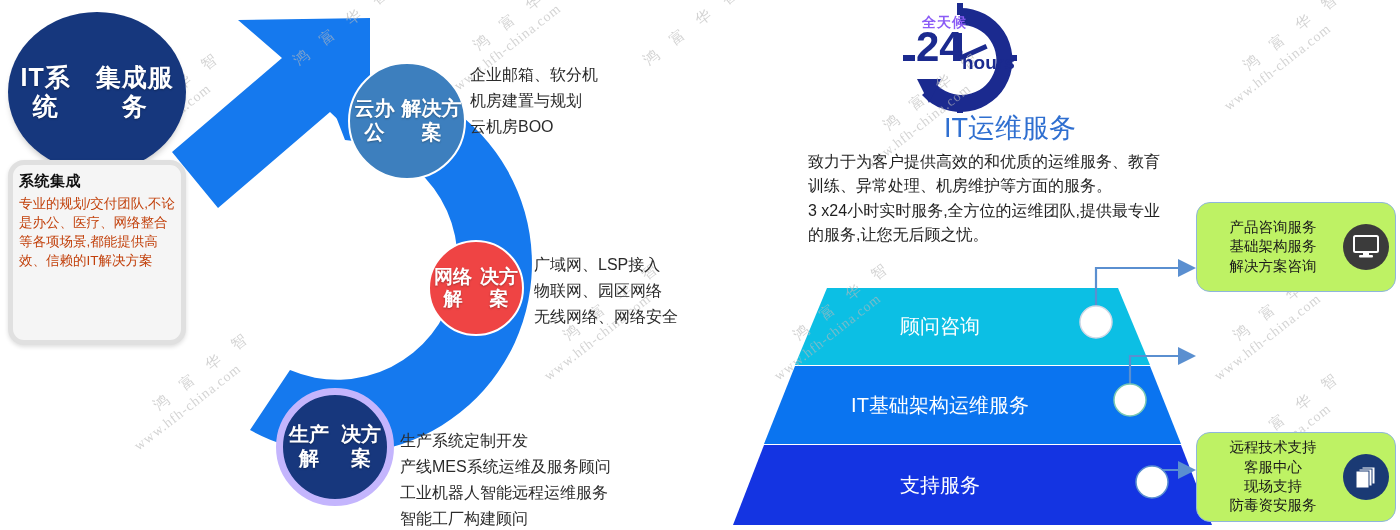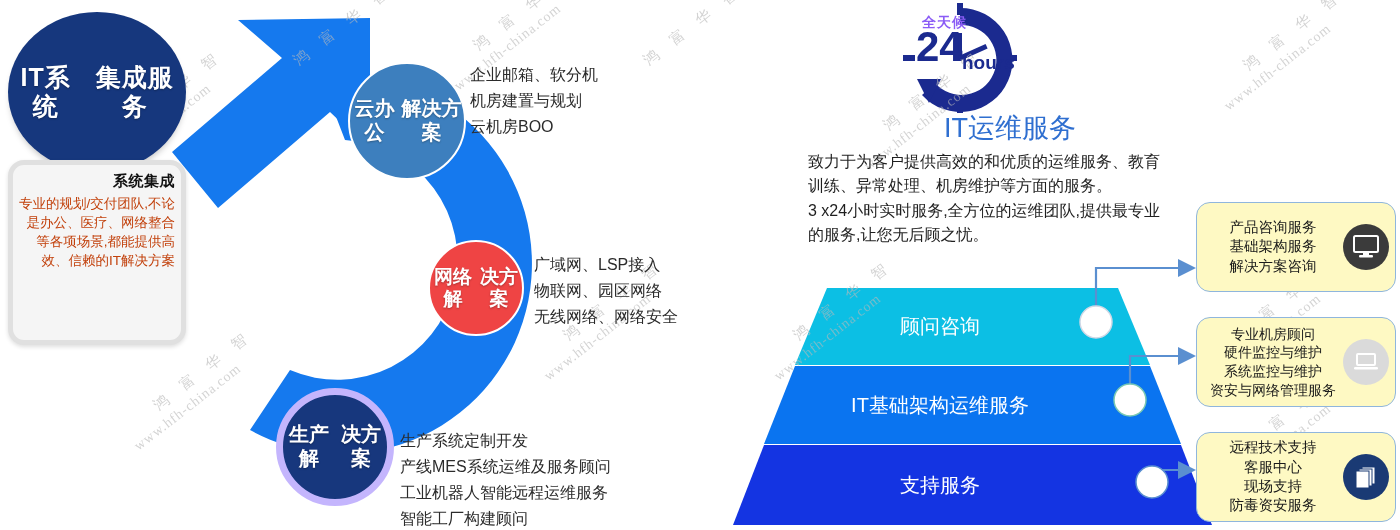--- a/index.html
+++ b/index.html
@@ -91,21 +91,21 @@
 
   .card-sysint {
     position: absolute;
     left: 8px; top: 160px;
     width: 178px; height: 185px;
     background: #f5f5f5;
     border: 5px solid #e0e0e0;
     border-radius: 16px;
     z-index: 7;
     padding: 7px 6px 4px;
-    text-align: right;
+    text-align: left;
     box-shadow: 0 2px 4px rgba(0,0,0,.13);
   }
   .card-sysint .ttl {
     font-size: 15px; font-weight: bold; color: #111;
     margin-bottom: 3px; letter-spacing: .5px;
   }
   .card-sysint .bdy {
     font-size: 13.5px; color: #c2410c; line-height: 1.42;
   }
 
@@ -148,21 +148,21 @@
     z-index: 6;
     white-space: nowrap;
   }
   #pyr-label-0 { left: 790px; top: 313px; width: 300px; }
   #pyr-label-1 { left: 740px; top: 392px; width: 400px; }
   #pyr-label-2 { left: 740px; top: 472px; width: 400px; }
 
   .info-card {
     position: absolute;
     width: 200px;
-    background: #fef9c3;
+    background: #bef264;
     border: 1.6px solid #8fb6dd;
     border-radius: 14px;
     z-index: 7;
     display: flex; align-items: center;
     padding: 6px 6px 6px 8px;
   }
   .info-card .lines {
     flex: 1;
     text-align: center;
     color: #1a1a1a;
@@ -321,34 +321,20 @@
     </div>
     <div class="badge">
       <svg width="30" height="28" viewBox="0 0 30 28">
         <rect x="3" y="3" width="24" height="16" rx="1.5" fill="none" stroke="#ffffff" stroke-width="2"></rect>
         <rect x="12" y="19" width="6" height="3" fill="#ffffff"></rect>
         <rect x="8" y="22" width="14" height="2.4" rx="1" fill="#ffffff"></rect>
       </svg>
     </div>
   </div>
 
-  <div class="info-card" id="card-1">
-    <div class="lines">
-      <div>专业机房顾问</div>
-      <div>硬件监控与维护</div>
-      <div>系统监控与维护</div>
-      <div>资安与网络管理服务</div>
-    </div>
-    <div class="badge">
-      <svg width="30" height="24" viewBox="0 0 30 24">
-        <rect x="6" y="4" width="18" height="11" rx="1" fill="none" stroke="#ffffff" stroke-width="2"></rect>
-        <rect x="3" y="17" width="24" height="2.4" rx="1.2" fill="#ffffff"></rect>
-      </svg>
-    </div>
-  </div>
 
   <div class="info-card" id="card-2">
     <div class="lines">
       <div>远程技术支持</div>
       <div>客服中心</div>
       <div>现场支持</div>
       <div>防毒资安服务</div>
     </div>
     <div class="badge">
       <svg width="30" height="30" viewBox="0 0 30 30">

